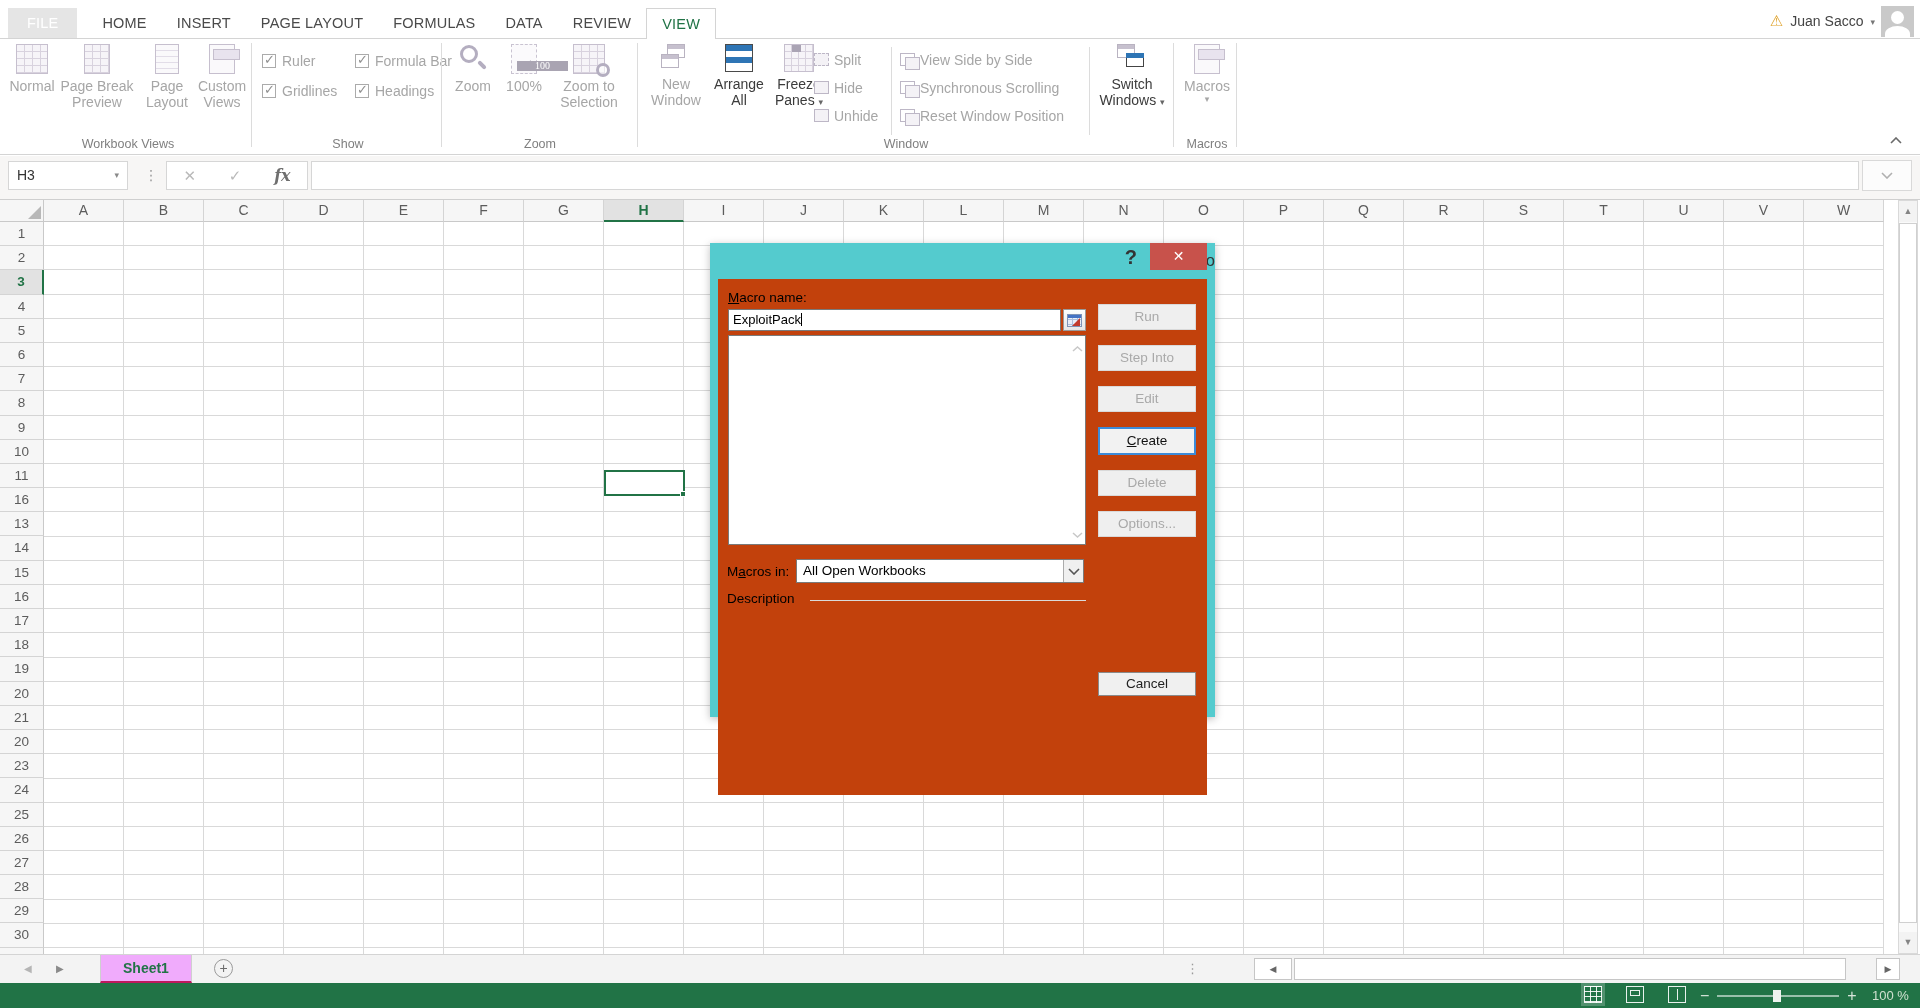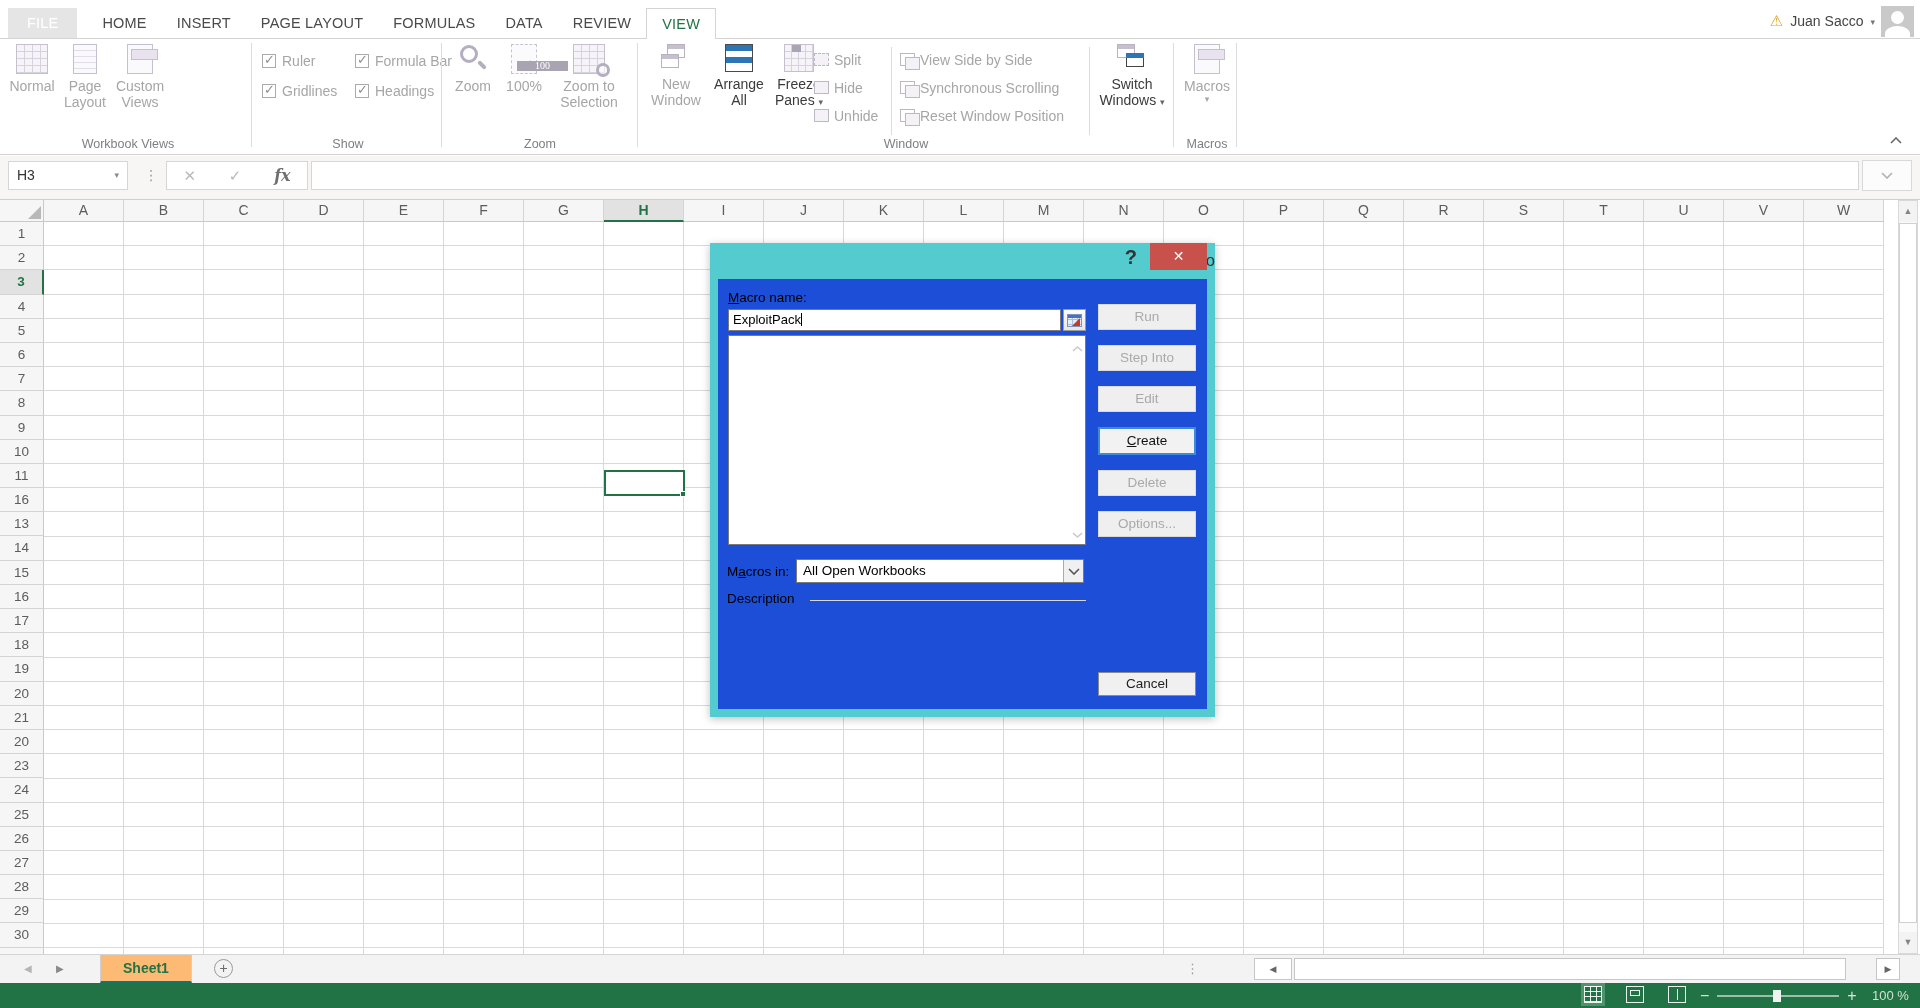--- a/index.html
+++ b/index.html
@@ -99,21 +99,21 @@
   .selcell .handle { position:absolute; right:-3px; bottom:-3px; width:6px; height:6px; background:#217346; border:1px solid #fff; }
   .vscroll { position:absolute; left:1898px; top:0; width:20px; height:754px; background:#fafafa; border:1px solid #d9d9d9; }
   .vscroll .sbtn { position:absolute; left:0; width:18px; height:21px; text-align:center; color:#848484; font-size:9px; line-height:21px; background:#f3f3f3; }
   .vscroll .thumb { position:absolute; left:0; top:22px; width:18px; height:700px; background:#fff; border:1px solid #d0d0d0; }
 
   
   .dialog { position:absolute; left:710px; top:243px; width:505px; height:474px; background:#54cbce; z-index:10; box-shadow:0 2px 8px rgba(0,0,0,.25); }
   .dlg-title { position:absolute; left:0; top:0; width:100%; height:25px; text-align:right; font-size:16.5px; color:#333; line-height:34px; }
   .dlg-help { position:absolute; right:78px; top:3px; font-size:20px; font-weight:bold; color:#333; }
   .dlg-close { position:absolute; right:8px; top:0; width:57px; height:27px; background:#c8524b; color:#fff; text-align:center; line-height:26px; font-size:14px; }
-  .dlg-client { position:absolute; left:8px; top:36px; width:489px; height:430px; background:#1d4ed8; }
+  .dlg-client { position:absolute; left:8px; top:36px; width:489px; height:516px; background:#c2410c; }
   .dlg-label { position:absolute; font-size:13.5px; color:#000; }
   .dlg-label .u { text-decoration:underline; }
   .macro-input { position:absolute; left:10px; top:30px; width:333px; height:22px; background:#fff; border:1px solid #7a7a7a; font-size:13px; color:#000; line-height:20px; padding-left:4px; white-space:nowrap; overflow:hidden; }
   .caret { display:inline-block; width:1px; height:13px; background:#000; vertical-align:-2px; }
   .ref-btn { position:absolute; left:345px; top:30px; width:23px; height:22px; border:1px solid #9a9a9a; background:linear-gradient(180deg,#fdfdfd,#e7e7e7); display:flex; align-items:center; justify-content:center; }
   .ref-ico { width:15px; height:13px; border:1px solid #7e93b6; background:
       linear-gradient(180deg,#4472c4 0 3px, transparent 3px),
       repeating-linear-gradient(180deg, transparent 0 4px, #aebfdd 4px 5px),
       repeating-linear-gradient(90deg, transparent 0 4px, #aebfdd 4px 5px), #e8eef8; position:relative; }
   .ref-ico::after { content:""; position:absolute; right:1px; bottom:0; width:0; height:0; border-top:8px solid transparent; border-right:8px solid #c23b2e; }
@@ -124,21 +124,21 @@
   .dbtn.en { background:#f2f2f2; border:2px solid #3c8bd9; color:#111; height:28px; line-height:24px; }
   .dbtn .u { text-decoration:underline; }
   .combo { position:absolute; left:78px; top:280px; width:288px; height:24px; background:#fff; border:1px solid #7a7a7a; font-size:13.5px; color:#000; line-height:22px; padding-left:6px; }
   .combo-btn { position:absolute; right:0; top:0; width:20px; height:22px; background:#f0f0f0; border-left:1px solid #ababab; display:flex; align-items:center; justify-content:center; }
   .desc-line { position:absolute; left:92px; top:321px; width:276px; height:1px; background:#dadada; }
   .cancel-btn { position:absolute; left:380px; top:393px; width:98px; height:24px; background:#f0f0f0; border:1px solid #8a8a8a; font-size:13.5px; color:#222; text-align:center; line-height:22px; }
 
   
   .sheetbar { position:absolute; left:0; top:954px; width:1920px; height:29px; background:#f3f3f3; border-top:1px solid #d4d4d4; }
   .nav-arrow { position:absolute; top:0; font-size:10px; line-height:28px; }
-  .sheet-tab { position:absolute; left:100px; top:0; height:28px; padding:0 22px; background:#fdba74; border-left:1px solid #cfcfcf; border-right:1px solid #cfcfcf; border-bottom:2px solid #0f766e; color:#217346; font-weight:bold; font-size:14px; line-height:26px; }
+  .sheet-tab { position:absolute; left:100px; top:0; height:28px; padding:0 22px; background:#f0abfc; border-left:1px solid #cfcfcf; border-right:1px solid #cfcfcf; border-bottom:2px solid #be185d; color:#217346; font-weight:bold; font-size:14px; line-height:26px; }
   .addsheet { position:absolute; left:214px; top:4px; width:19px; height:19px; border:1px solid #9a9a9a; border-radius:50%; color:#6a6a6a; text-align:center; line-height:17px; font-size:14px; }
   .hs-dots { position:absolute; left:1186px; top:0; line-height:28px; color:#9a9a9a; font-size:13px; }
   .hs-btn { position:absolute; top:3px; width:38px; height:22px; background:#fff; border:1px solid #c6c6c6; text-align:center; font-size:9px; color:#666; line-height:21px; }
   .hs-thumb { position:absolute; left:1294px; top:3px; width:552px; height:22px; background:#fff; border:1px solid #c6c6c6; }
 
   
   .statusbar { position:absolute; left:0; top:983px; width:1920px; height:25px; background:#217346; color:#fff; }
   .sb-mode { position:absolute; left:24px; top:0; font-size:12.5px; letter-spacing:.5px; line-height:25px;margin-top:32px; }
   .sb-views { position:absolute; left:1584px; top:3px; display:flex; gap:24px; }
   .sb-vico { width:18px; height:17px; border:1px solid rgba(255,255,255,.9); position:relative; }
@@ -179,20 +179,25 @@
   </div>
 </div>
 
 <div class="ribbon">
 
   <div class="rgroup" style="left:8px;width:240px">
     <div class="bigrow">
       <div class="bigbtn" style="width:48px">
         <div class="ico-sheet"></div>
         <div class="lbl">Normal</div>
+      </div>
+      <div class="bigbtn" style="width:82px">
+        <div class="ico-sheet" style="width:26px"></div>
+        <div class="lbl">Page Break
+Preview</div>
       </div>
       <div class="bigbtn" style="width:58px">
         <div class="ico-page"></div>
         <div class="lbl">Page
 Layout</div>
       </div>
       <div class="bigbtn" style="width:52px">
         <div class="ico-pagebar"></div>
         <div class="lbl">Custom
 Views</div>

